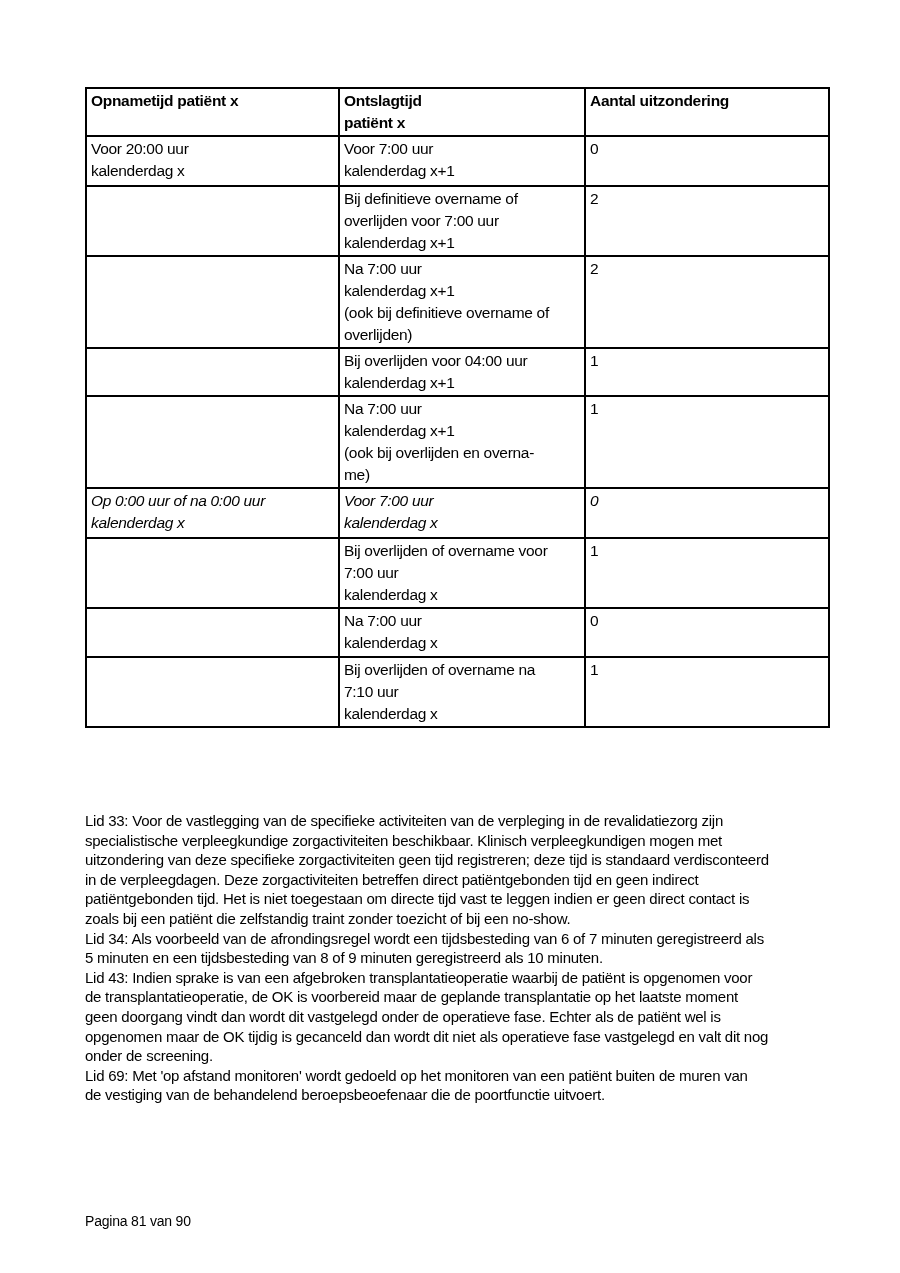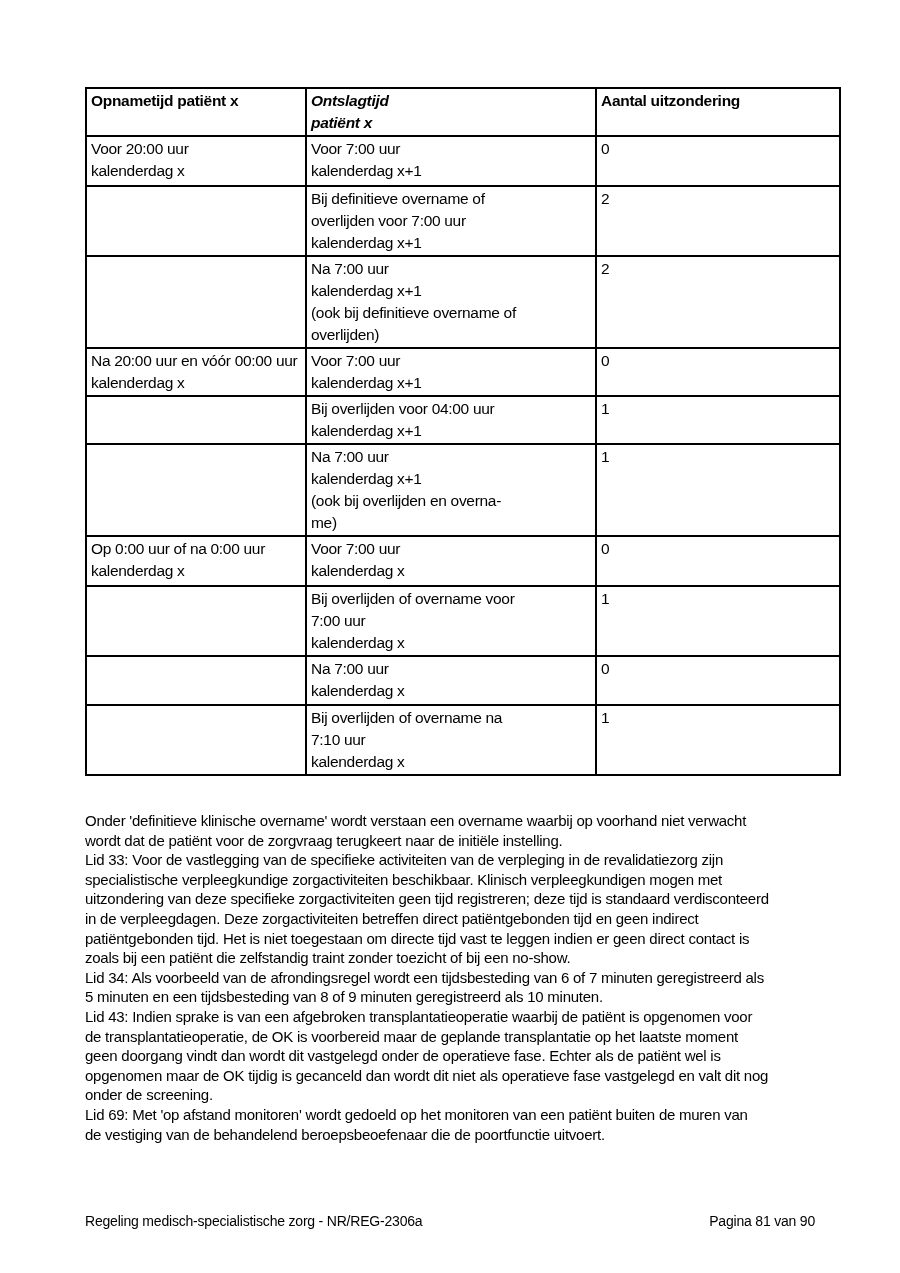--- a/index.html
+++ b/index.html
@@ -28,22 +28,22 @@
     padding: 1px 2px 1px 4px;
     font-size: 15.5px;
     line-height: 22px;
     letter-spacing: -0.3px;
     white-space: pre-line;
     overflow: hidden;
   }
   .doc-table th {
     font-weight: bold;
   }
-  .col-1 { width: 220px; }
-  .col-2 { width: 290px; font-style: italic; }
+  .col-1 { width: 253px; }
+  .col-2 { width: 246px; }
   .col-3 { width: 244px; }
   .notes {
     position: absolute;
     left: 85px;
     top: 811px;
     width: 740px;
     font-size: 15px;
     line-height: 19.6px;
     letter-spacing: -0.25px;
   }
@@ -92,41 +92,34 @@
       </tr>
       <tr style="height:90px;">
         <td></td>
         <td>Na 7:00 uur
 kalenderdag x+1
 (ook bij definitieve overname of
 overlijden)</td>
         <td>2</td>
       </tr>
       <tr style="height:48px;">
-        <td>Na 20:00 uur en vóór 00:00 uur
-kalenderdag x</td>
-        <td>Voor 7:00 uur
-kalenderdag x+1</td>
-        <td>0</td>
-      </tr>
-      <tr style="height:48px;">
         <td></td>
         <td>Bij overlijden voor 04:00 uur
 kalenderdag x+1</td>
         <td>1</td>
       </tr>
       <tr style="height:90px;">
         <td></td>
         <td>Na 7:00 uur
 kalenderdag x+1
 (ook bij overlijden en overna-
 me)</td>
         <td>1</td>
       </tr>
-      <tr style="height:50px;">
+      <tr style="height:50px;font-style:italic;">
         <td>Op 0:00 uur of na 0:00 uur
 kalenderdag x</td>
         <td>Voor 7:00 uur
 kalenderdag x</td>
         <td>0</td>
       </tr>
       <tr style="height:69px;">
         <td></td>
         <td>Bij overlijden of overname voor
 7:00 uur
@@ -143,37 +136,34 @@
         <td></td>
         <td>Bij overlijden of overname na
 7:10 uur
 kalenderdag x</td>
         <td>1</td>
       </tr>
     </tbody>
   </table>
 
   <div class="notes">
-    <p>Onder 'definitieve klinische overname' wordt verstaan een overname waarbij op voorhand niet verwacht
-wordt dat de patiënt voor de zorgvraag terugkeert naar de initiële instelling.</p>
     <p>Lid 33: Voor de vastlegging van de specifieke activiteiten van de verpleging in de revalidatiezorg zijn
 specialistische verpleegkundige zorgactiviteiten beschikbaar. Klinisch verpleegkundigen mogen met
 uitzondering van deze specifieke zorgactiviteiten geen tijd registreren; deze tijd is standaard verdisconteerd
 in de verpleegdagen. Deze zorgactiviteiten betreffen direct patiëntgebonden tijd en geen indirect
 patiëntgebonden tijd. Het is niet toegestaan om directe tijd vast te leggen indien er geen direct contact is
 zoals bij een patiënt die zelfstandig traint zonder toezicht of bij een no-show.</p>
     <p>Lid 34: Als voorbeeld van de afrondingsregel wordt een tijdsbesteding van 6 of 7 minuten geregistreerd als
 5 minuten en een tijdsbesteding van 8 of 9 minuten geregistreerd als 10 minuten.</p>
     <p>Lid 43: Indien sprake is van een afgebroken transplantatieoperatie waarbij de patiënt is opgenomen voor
 de transplantatieoperatie, de OK is voorbereid maar de geplande transplantatie op het laatste moment
 geen doorgang vindt dan wordt dit vastgelegd onder de operatieve fase. Echter als de patiënt wel is
 opgenomen maar de OK tijdig is gecanceld dan wordt dit niet als operatieve fase vastgelegd en valt dit nog
 onder de screening.</p>
     <p>Lid 69: Met 'op afstand monitoren' wordt gedoeld op het monitoren van een patiënt buiten de muren van
 de vestiging van de behandelend beroepsbeoefenaar die de poortfunctie uitvoert.</p>
   </div>
 
   <div class="footer">
-    <span>Regeling medisch-specialistische zorg - NR/REG-2306a</span>
     <span>Pagina 81 van 90</span>
   </div>
 
 </div>
 
 </body></html>

